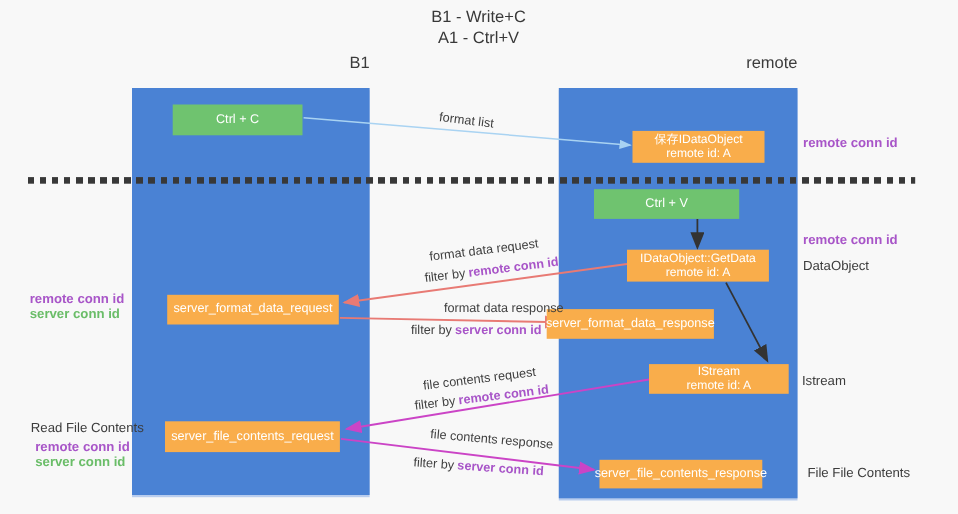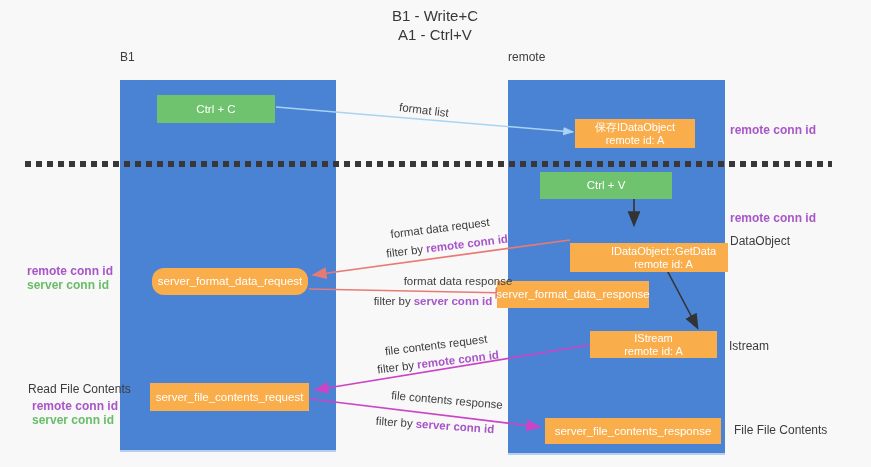--- a/index.html
+++ b/index.html
@@ -10,21 +10,21 @@
     font-family:"Liberation Sans","DejaVu Sans",sans-serif;
     color:var(--text-dark,#3c3c3c);
     overflow:hidden;
   }
   .abs{position:absolute;}
   .title{
     left:300px;top:6px;width:270px;
     text-align:center;font-size:15px;line-height:19px;color:#383838;
   }
   .col-header{
-    top:51px;text-align:left;font-size:12px;line-height:13px;color:#3c3c3c;
+    top:51px;text-align:right;font-size:15px;line-height:13px;color:#3c3c3c;
   }
   .lane{
     background:var(--column-blue,#4a82d4);
     box-shadow:0 2px 0 #b9cdee;
   }
   .lane-left{left:120px;top:80px;width:216px;height:370px;}
   .lane-right{left:508px;top:80px;width:217px;height:373px;}
   .dashline{
     left:25px;top:161px;width:807px;height:6px;
     background:repeating-linear-gradient(to right,var(--dash,#383838) 0 6px,transparent 6px 11px);
@@ -111,43 +111,43 @@
 
   <div class="abs box orange two" style="left:575px;top:119px;width:120px;height:29px;align-items:center;">
     <div>保存IDataObject</div>
     <div>remote id: A</div>
   </div>
 
   <div class="abs box green" style="left:540px;top:172px;width:132px;height:27px;">
     <div>Ctrl + V</div>
   </div>
 
-  <div class="abs box orange two" style="left:570px;top:243px;width:129px;height:29px;padding-left:29px;">
+  <div class="abs box orange two" style="left:570px;top:227px;width:129px;height:29px;">
     <div>IDataObject::GetData</div>
     <div>remote id: A</div>
   </div>
 
-  <div class="abs box orange" style="left:152px;top:268px;width:156px;height:27px;border-radius:12px;">
+  <div class="abs box orange" style="left:152px;top:268px;width:156px;height:27px;">
     <div>server_format_data_request</div>
   </div>
 
   <div class="abs box orange" style="left:497px;top:281px;width:152px;height:27px;">
     <div>server_format_data_response</div>
   </div>
 
   <div class="abs box orange two" style="left:590px;top:331px;width:127px;height:27px;">
     <div>IStream</div>
     <div>remote id: A</div>
   </div>
 
   <div class="abs box orange" style="left:150px;top:383px;width:159px;height:28px;">
     <div>server_file_contents_request</div>
   </div>
 
-  <div class="abs box orange" style="left:545px;top:418px;width:176px;height:26px;text-align:right;">
+  <div class="abs box orange" style="left:545px;top:418px;width:148px;height:26px;text-align:right;">
     <div>server_file_contents_response</div>
   </div>
 
   <div class="abs lbl r7" style="left:424px;top:110px;">format list</div>
 
   <div class="abs lbl rm7" style="left:440px;top:228px;">format data request</div>
   <div class="abs lbl rm7" style="left:447px;top:246px;">
     <span class="filterby">filter by</span><span class="purple">remote conn id</span>
   </div>
 

